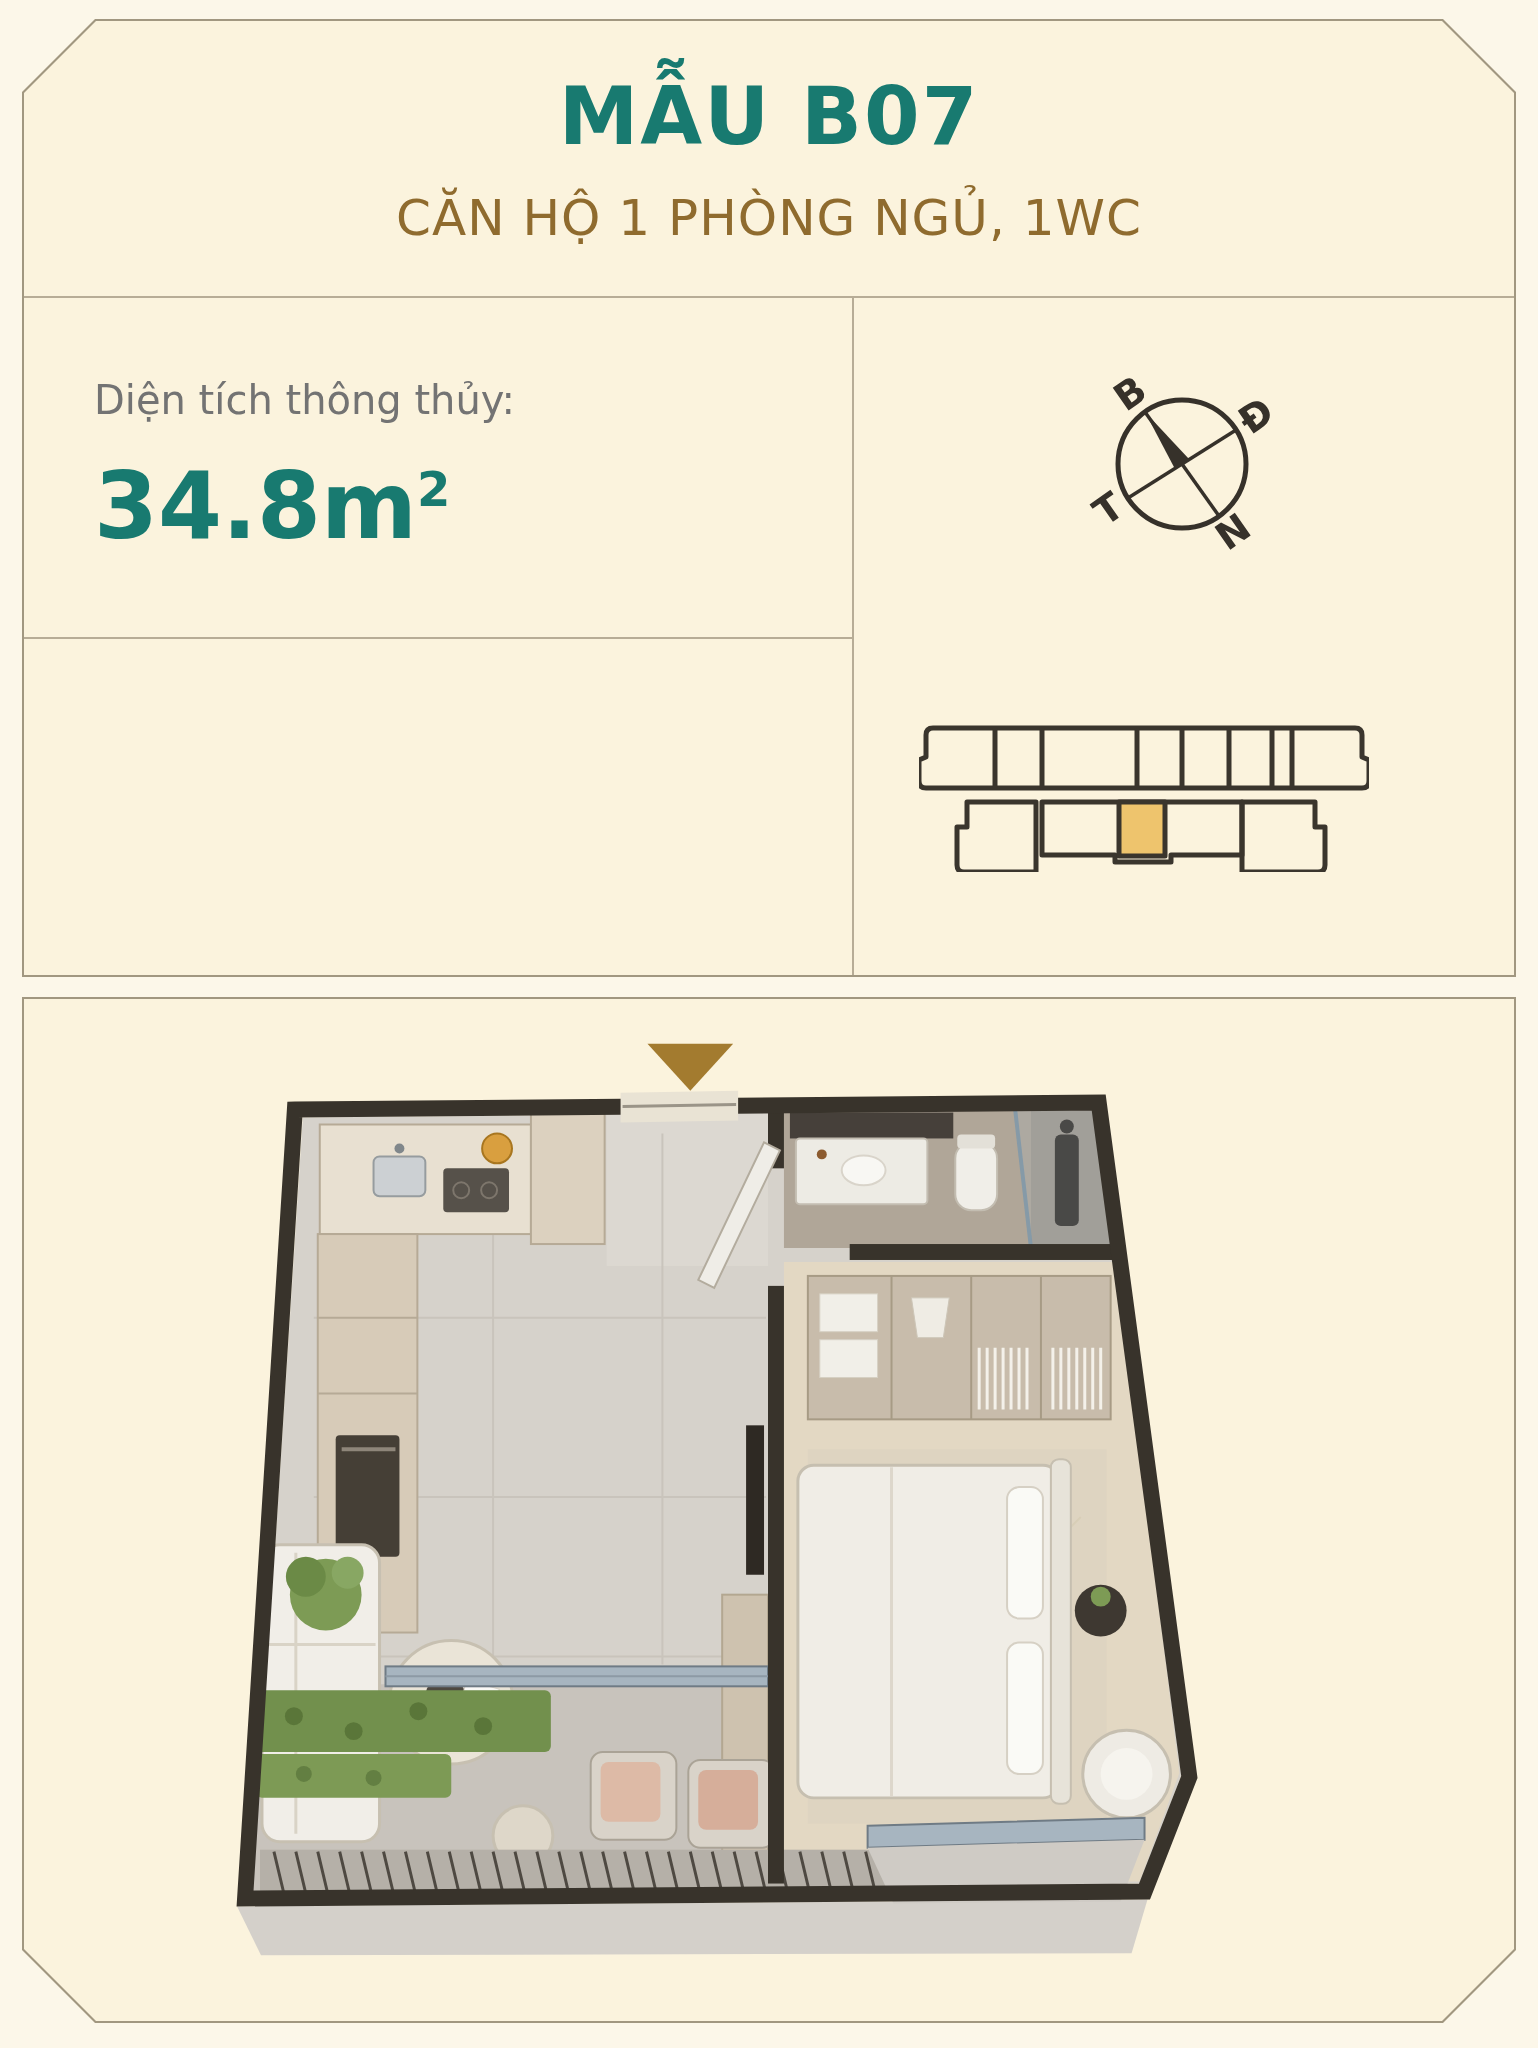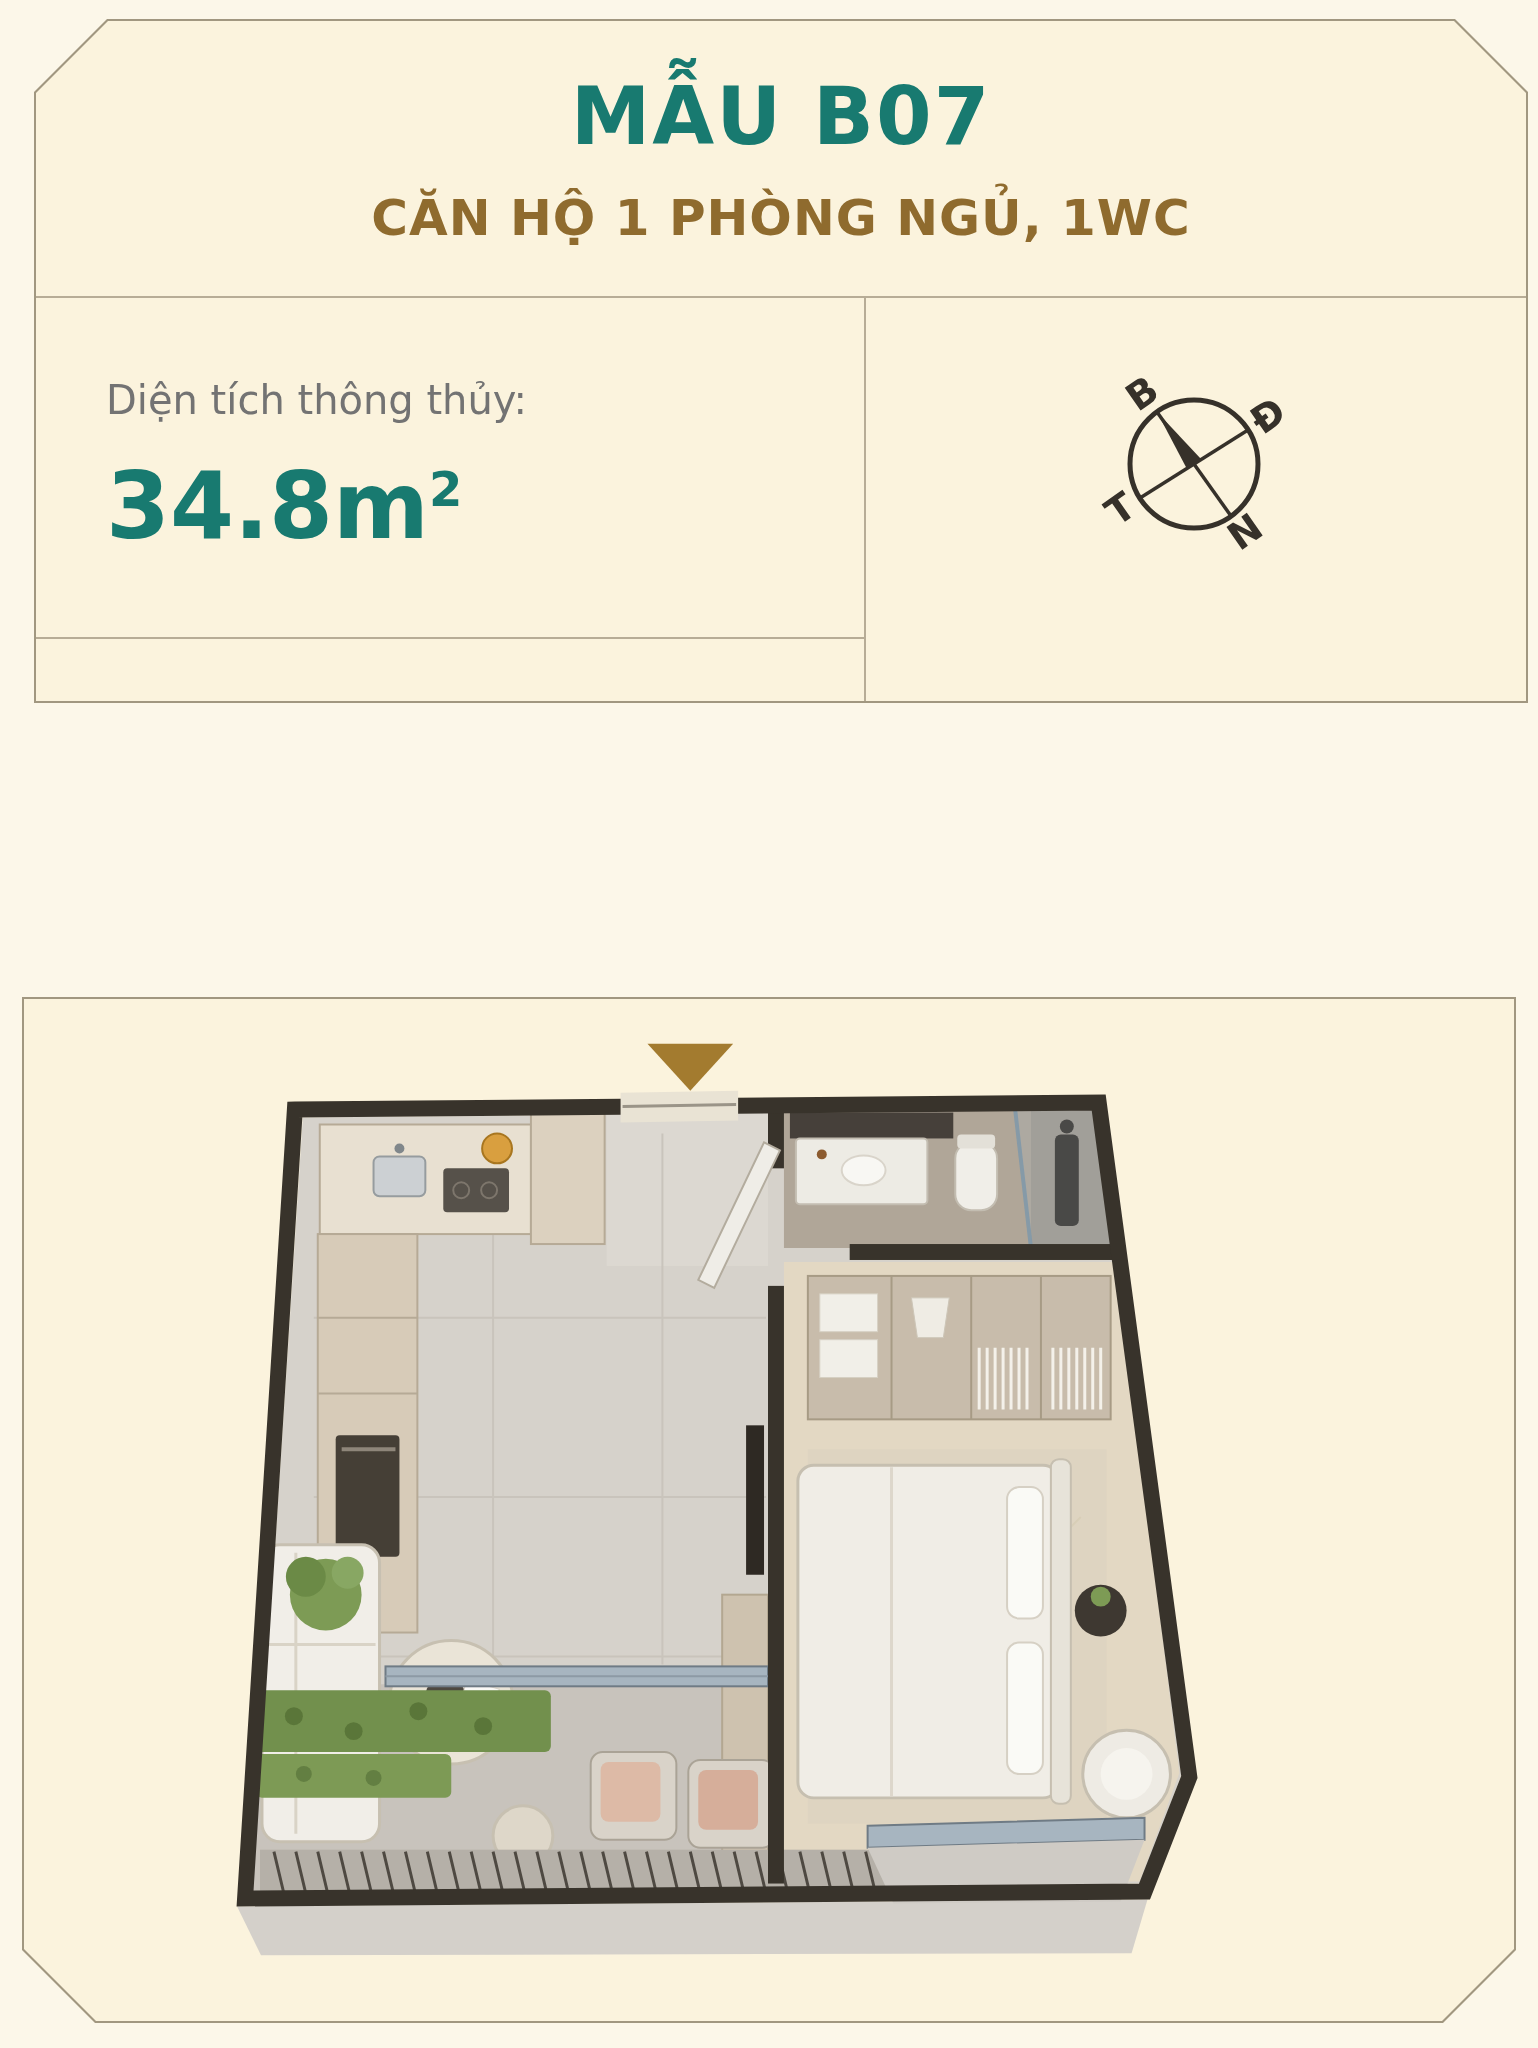--- a/index.html
+++ b/index.html
@@ -1,31 +1,31 @@
 <!DOCTYPE html>
 <html><head>
 <meta charset="utf-8">
 <style>
   * { margin:0; padding:0; box-sizing:border-box; }
   body { font-family:"DejaVu Sans","Liberation Sans",sans-serif; }
   .page { position:relative; width:1538px; height:2048px; background:#fcf7e9; overflow:hidden; }
 
   .card-outer { position:absolute; left:22px; width:1494px; background:#a19780; }
-  .card-top-outer  { top:19px;  height:684px;
-    clip-path:polygon(73px 0, calc(100% - 73px) 0, 100% 73px, 100% 100%, 0 100%, 0 73px);margin-left:12px; }
+  .card-top-outer  { top:19px;  height:958px;
+    clip-path:polygon(73px 0, calc(100% - 73px) 0, 100% 73px, 100% 100%, 0 100%, 0 73px); }
   .card-bot-outer  { top:997px; height:1026px;
     clip-path:polygon(0 0, 100% 0, 100% calc(100% - 73px), calc(100% - 73px) 100%, 73px 100%, 0 calc(100% - 73px)); }
   .card-inner { position:absolute; inset:2px; background:#fbf3dd; }
   .card-top-outer .card-inner { clip-path:polygon(72px 0, calc(100% - 72px) 0, 100% 72px, 100% 100%, 0 100%, 0 72px); }
   .card-bot-outer .card-inner { clip-path:polygon(0 0, 100% 0, 100% calc(100% - 72px), calc(100% - 72px) 100%, 72px 100%, 0 calc(100% - 72px)); }
 
   .title-block { position:absolute; left:0; right:0; top:0; height:275px;
     display:flex; flex-direction:column; align-items:center; justify-content:center; gap:26px; }
   .main-title { font-size:80px; font-weight:700; color:#187a70; letter-spacing:2px; }
-  .sub-title  { font-size:50px; font-weight:700; color:#8f6b2e; letter-spacing:1px;text-align:center; }
+  .sub-title  { font-size:50px; font-weight:400; color:#8f6b2e; letter-spacing:1px;text-align:center; }
 
   .h-div1 { position:absolute; left:0; right:0; top:275px; height:2px; background:#b7ac96; }
   .v-div  { position:absolute; left:828px; top:277px; bottom:0; width:2px; background:#b7ac96; }
   .h-div2 { position:absolute; left:0; width:828px; top:616px; height:2px; background:#b7ac96; }
 
   .area-cell { position:absolute; left:70px; }
   .area-cell.c1 { top:356px; }
   .area-cell.c2 { top:698px; }
   .area-label { font-size:40px; color:#737373; }
   .area-value { margin-top:38px; font-size:92px; font-weight:700; color:#187a70; line-height:1; }

